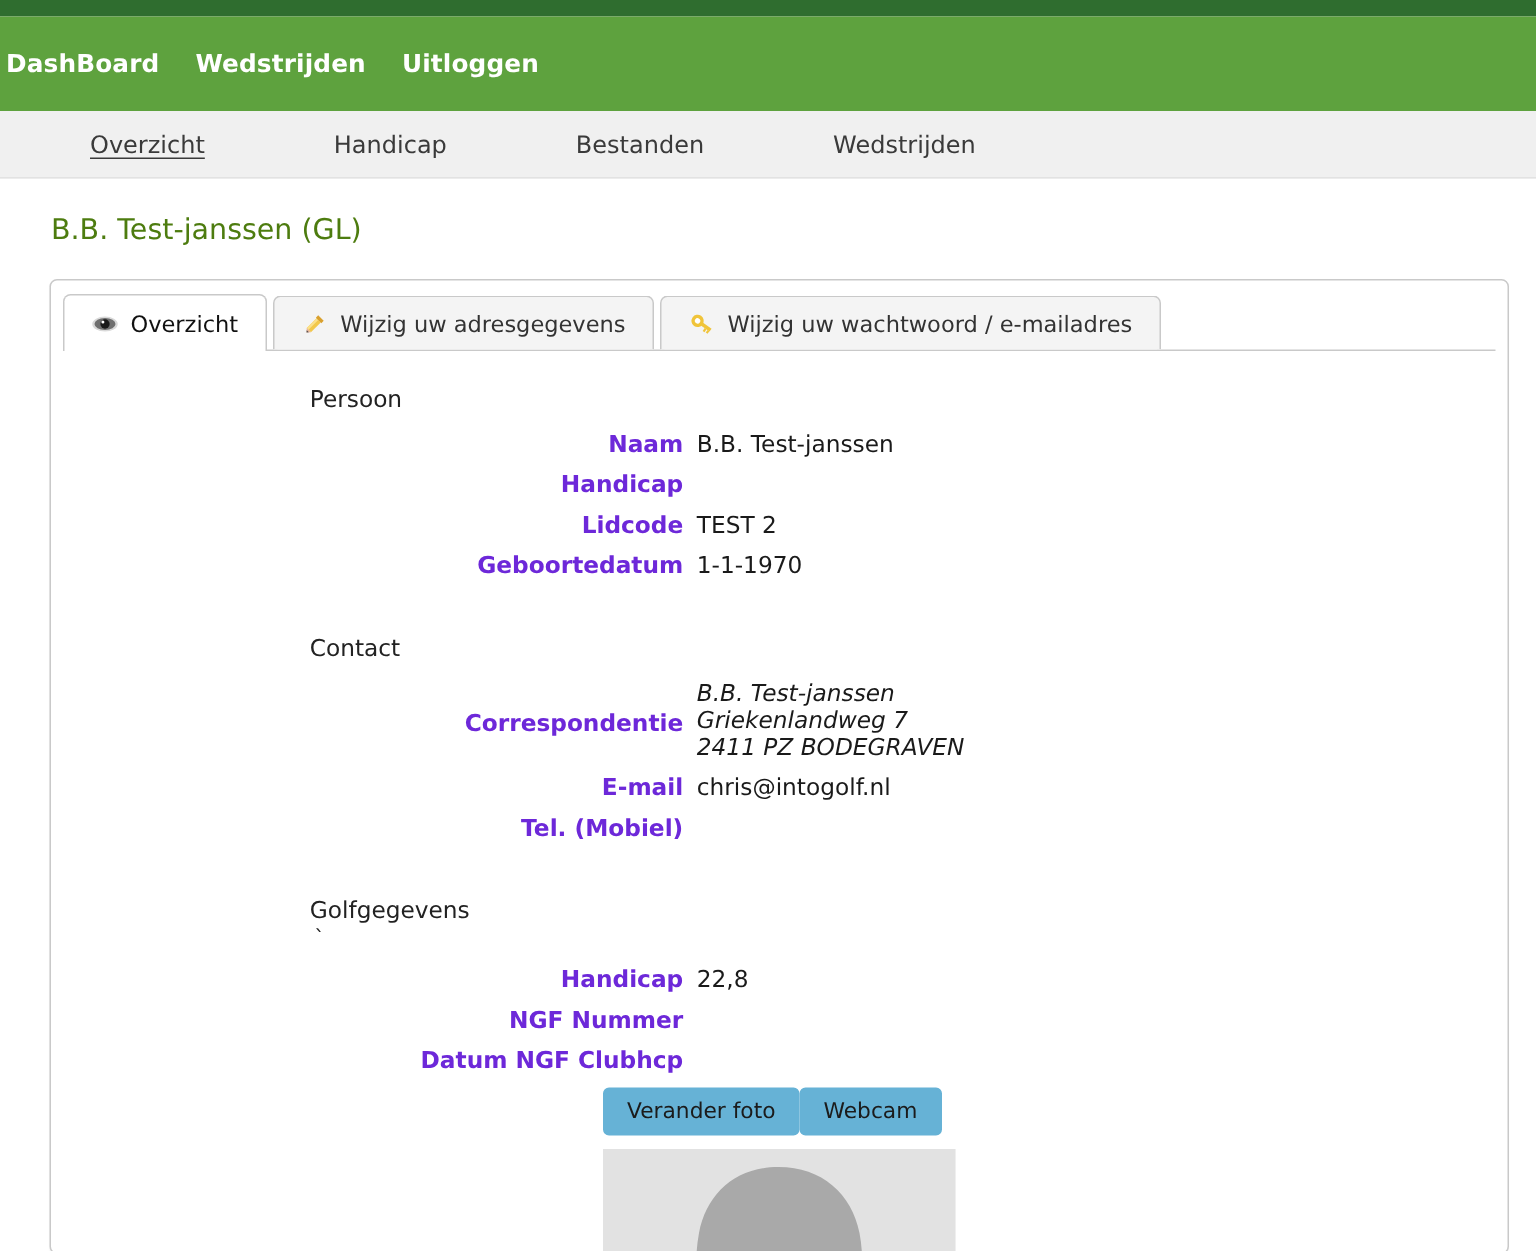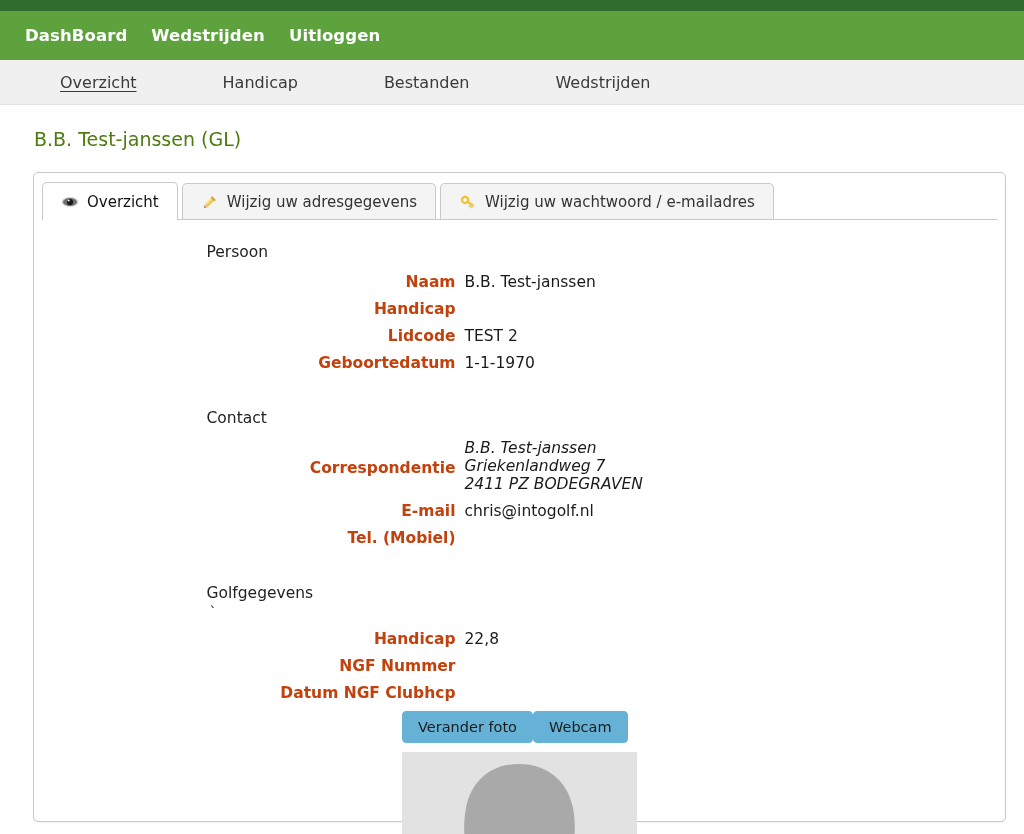--- a/index.html
+++ b/index.html
@@ -16,25 +16,25 @@
     color: #222222;
     overflow: hidden;
   }
 
   
   .topstrip {
     height: 11px;
     background: #2f6d2f;
   }
   .navbar {
-    height: 49px;
+    height: 63px;
     background: #5ea23e;
     display: flex;
     align-items: center;
-    padding-left: 25px;
+    padding-left: 4px;
     box-sizing: border-box;
   }
   .navbar-link {
     color: #ffffff;
     font-size: 16.5px;
     font-weight: bold;
     margin-right: 24px;
     text-decoration: none;
     white-space: nowrap;
     letter-spacing: 0.1px;
@@ -170,21 +170,21 @@
     display: flex;
     align-items: flex-start;
     margin-bottom: 9px;
     font-size: 15.5px;
   }
   .field-label {
     width: 258px;
     flex: none;
     text-align: right;
     font-weight: bold;
-    color: #c2410c;
+    color: #6d28d9;
     padding-right: 9px;
     box-sizing: border-box;
   }
   .field-value {
     color: #1a1a1a;
     white-space: pre-line;
   }
   .field-value.italic {
     font-style: italic;
   }

